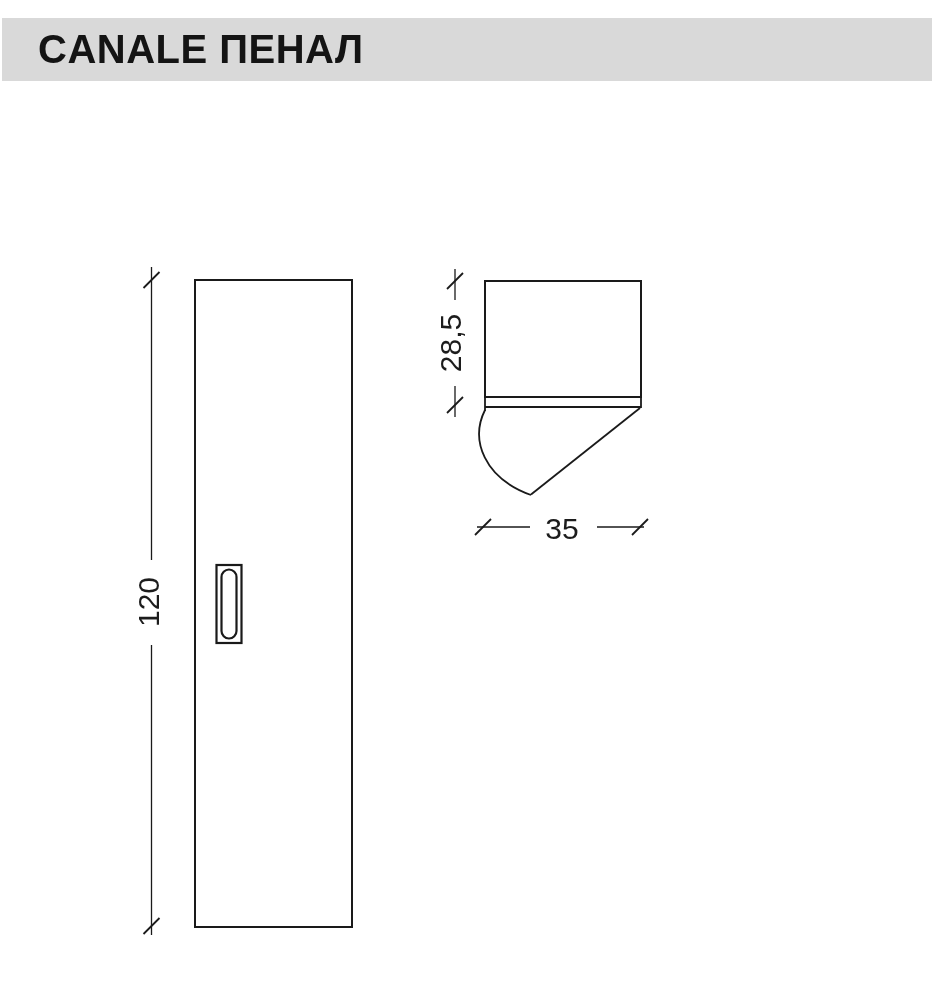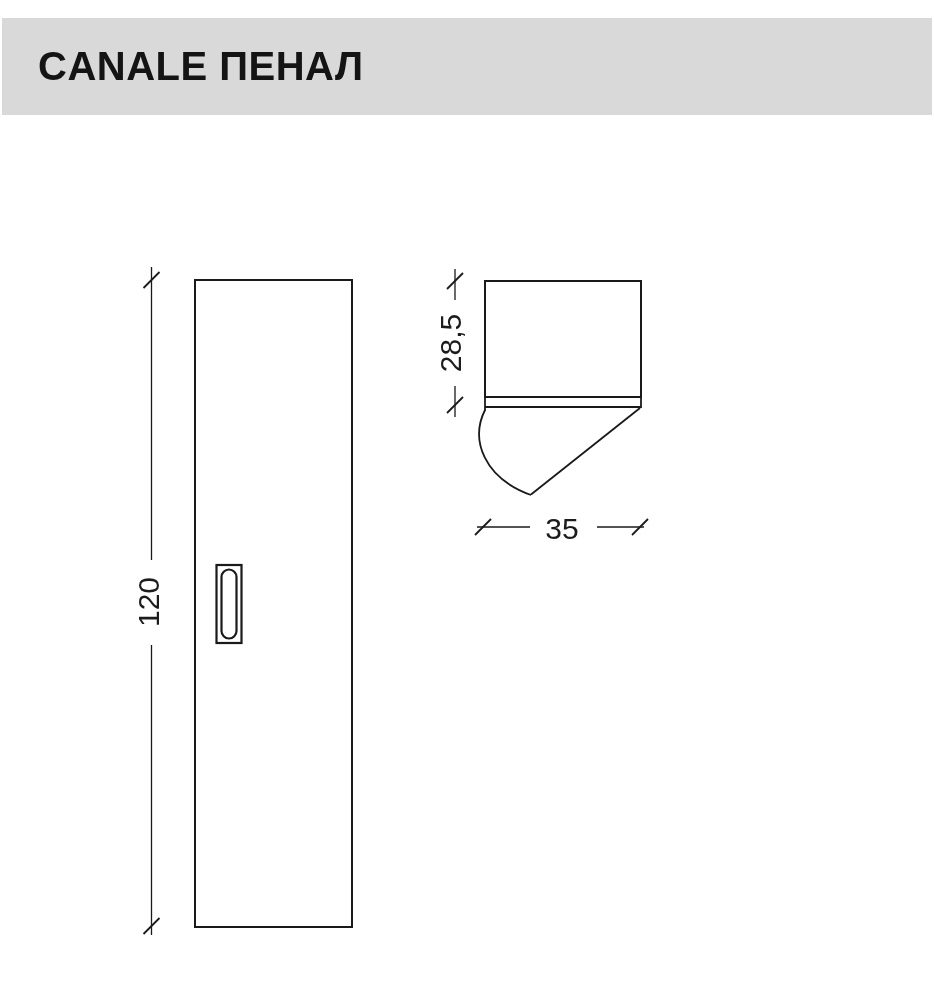--- a/index.html
+++ b/index.html
@@ -6,21 +6,21 @@
   .page {
     position: relative;
     width: 934px;
     height: 1000px;
     background: var(--page-bg, #ffffff);
     overflow: hidden;
     font-family: "Liberation Sans", "DejaVu Sans", sans-serif;
   }
   .header-bar {
     position: absolute;
-    left: 2px; right: 2px; top: 18px; height: 97px;
+    left: 2px; right: 2px; top: 18px; height: 63px;
     background: var(--header-bg, #d9d9d9);
     display: flex;
     align-items: center;
     padding-left: 36px;
     box-sizing: border-box;
   }
   .page-title {
     font-size: 40px;
     font-weight: 700;
     letter-spacing: 0.5px;

